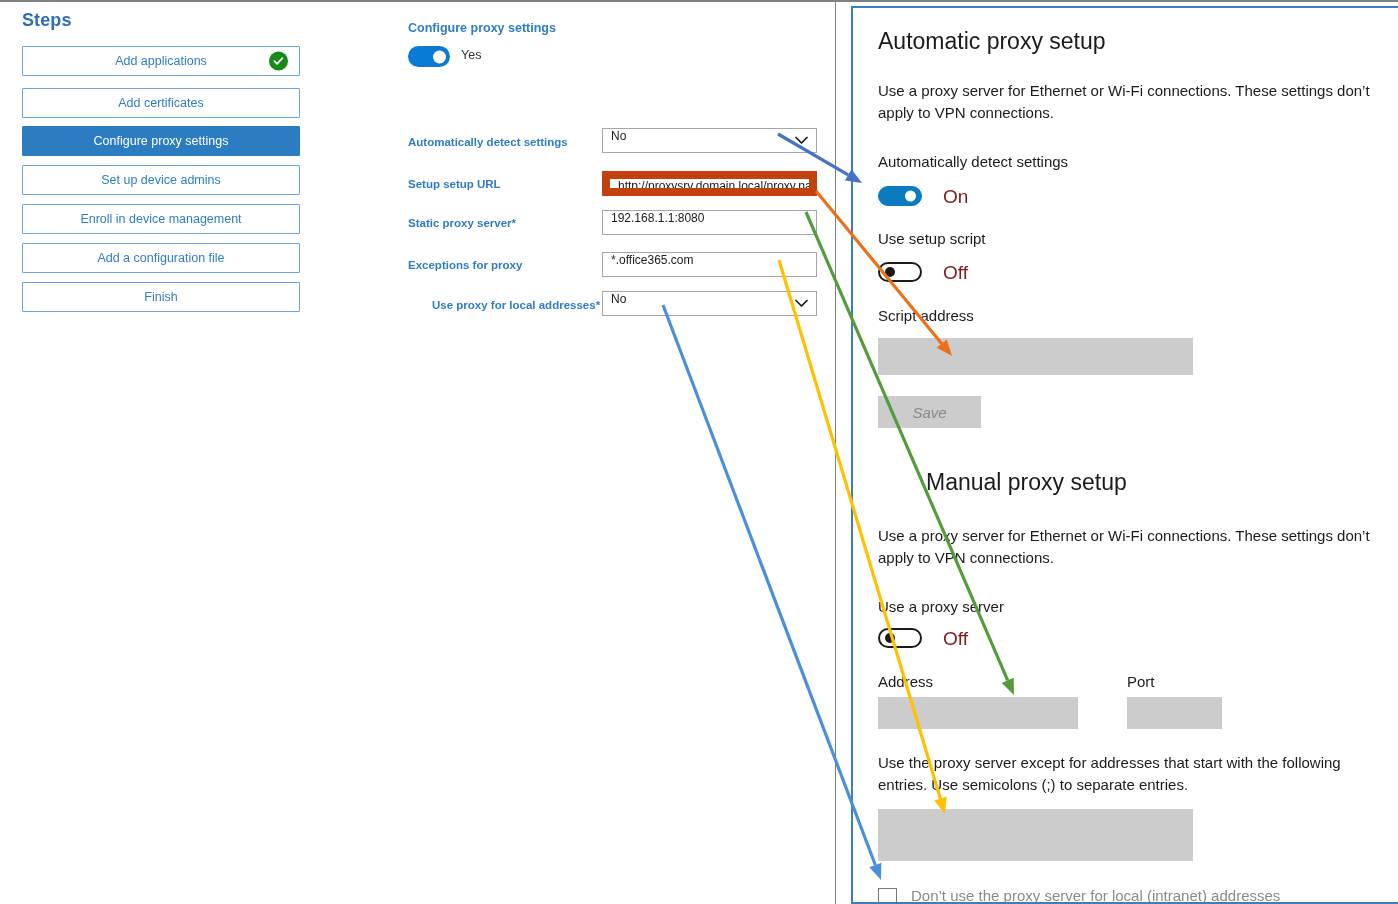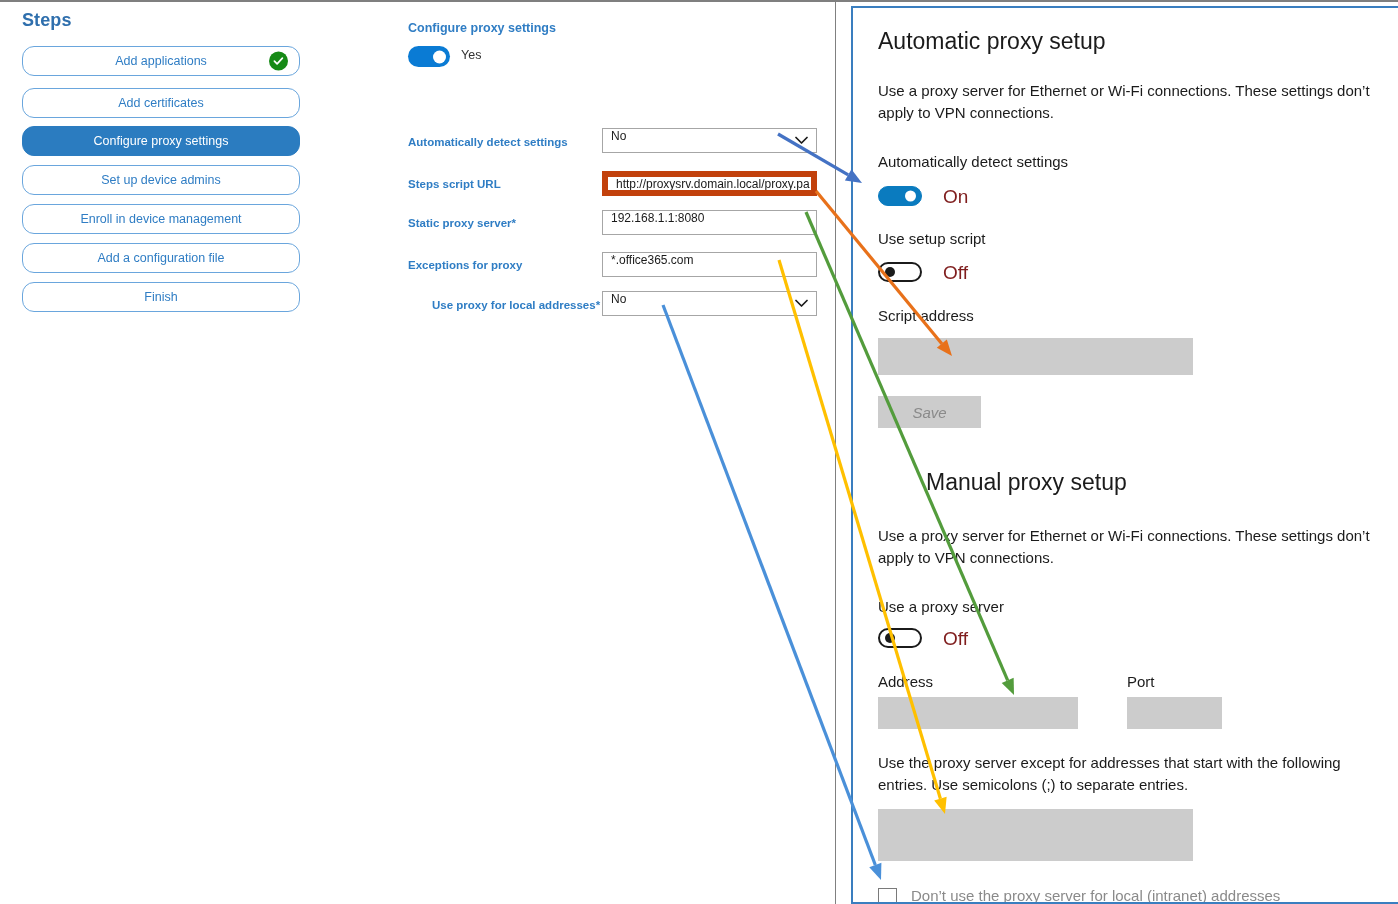--- a/index.html
+++ b/index.html
@@ -27,21 +27,21 @@
 
   
   #steps-pane { position:absolute; left:0; top:2px; width:335px; height:802px; }
   #steps-title {
     position:absolute; left:22px; top:8px;
     font-size:18px; font-weight:bold; color:#2f6fad;
     letter-spacing:.1px;
   }
   .step-btn {
     position:absolute; left:22px; width:278px; height:30px;
-    border:1px solid #6aa6dd; border-radius:12px;
+    border:1px solid #6aa6dd; border-radius:1px;
     background:#ffffff; color:#2f7dc4;
     font-size:12.5px;
     display:flex; align-items:center; justify-content:center;
     cursor:pointer;
   }
   .step-btn.active {
     background:#2b7cc0; border-color:#2b7cc0; color:#ffffff;
   }
   .step-check {
     position:absolute; right:11px; top:50%; transform:translateY(-50%);
@@ -82,21 +82,21 @@
 
   .form-field {
     position:absolute; left:267px; width:215px; height:25px;
     border:1px solid #a6a6a6; background:#ffffff;
     font-size:12px; color:#1a1a1a;
     display:flex; align-items:flex-start;
     padding:0 8px;
     overflow:hidden; white-space:nowrap;
     cursor:text;
   }
-  .form-field.focused { border:6px solid #c2410c; }
+  .form-field.focused { border:8px solid #c2410c; }
   .form-field.select { cursor:pointer; padding-right:26px; }
   .chev {
     position:absolute; right:8px; top:50%; transform:translateY(-50%);
     pointer-events:none;
   }
 
   
   #settings-panel {
     position:absolute; left:851px; top:6px; width:547px; height:898px;
     border:2px solid #3a7ebf; border-right:none;
@@ -213,21 +213,21 @@
   <div class="form-field select" style="top:126px;">
     <span>No</span>
     <span class="chev">
       <svg width="13" height="9" viewBox="0 0 13 9">
           <path d="M1 1.5 L6.5 7 L12 1.5" stroke="#1a1a1a" stroke-width="1.7" fill="none" stroke-linecap="round" stroke-linejoin="round"></path>
         </svg>
     </span>
   </div>
 
   <div class="form-label" style="top:176px;">
-    <span>Steps script URL</span><span class="req"></span>
+    <span>Setup setup URL</span><span class="req"></span>
   </div>
   <div class="form-field focused" style="top:169px;">
     <span>http://proxysrv.domain.local/proxy.pa</span>
   </div>
 
   <div class="form-label" style="top:215px;">
     <span>Static proxy server</span><span class="req">*</span>
   </div>
   <div class="form-field" style="top:208px;">
     <span>192.168.1.1:8080</span>

